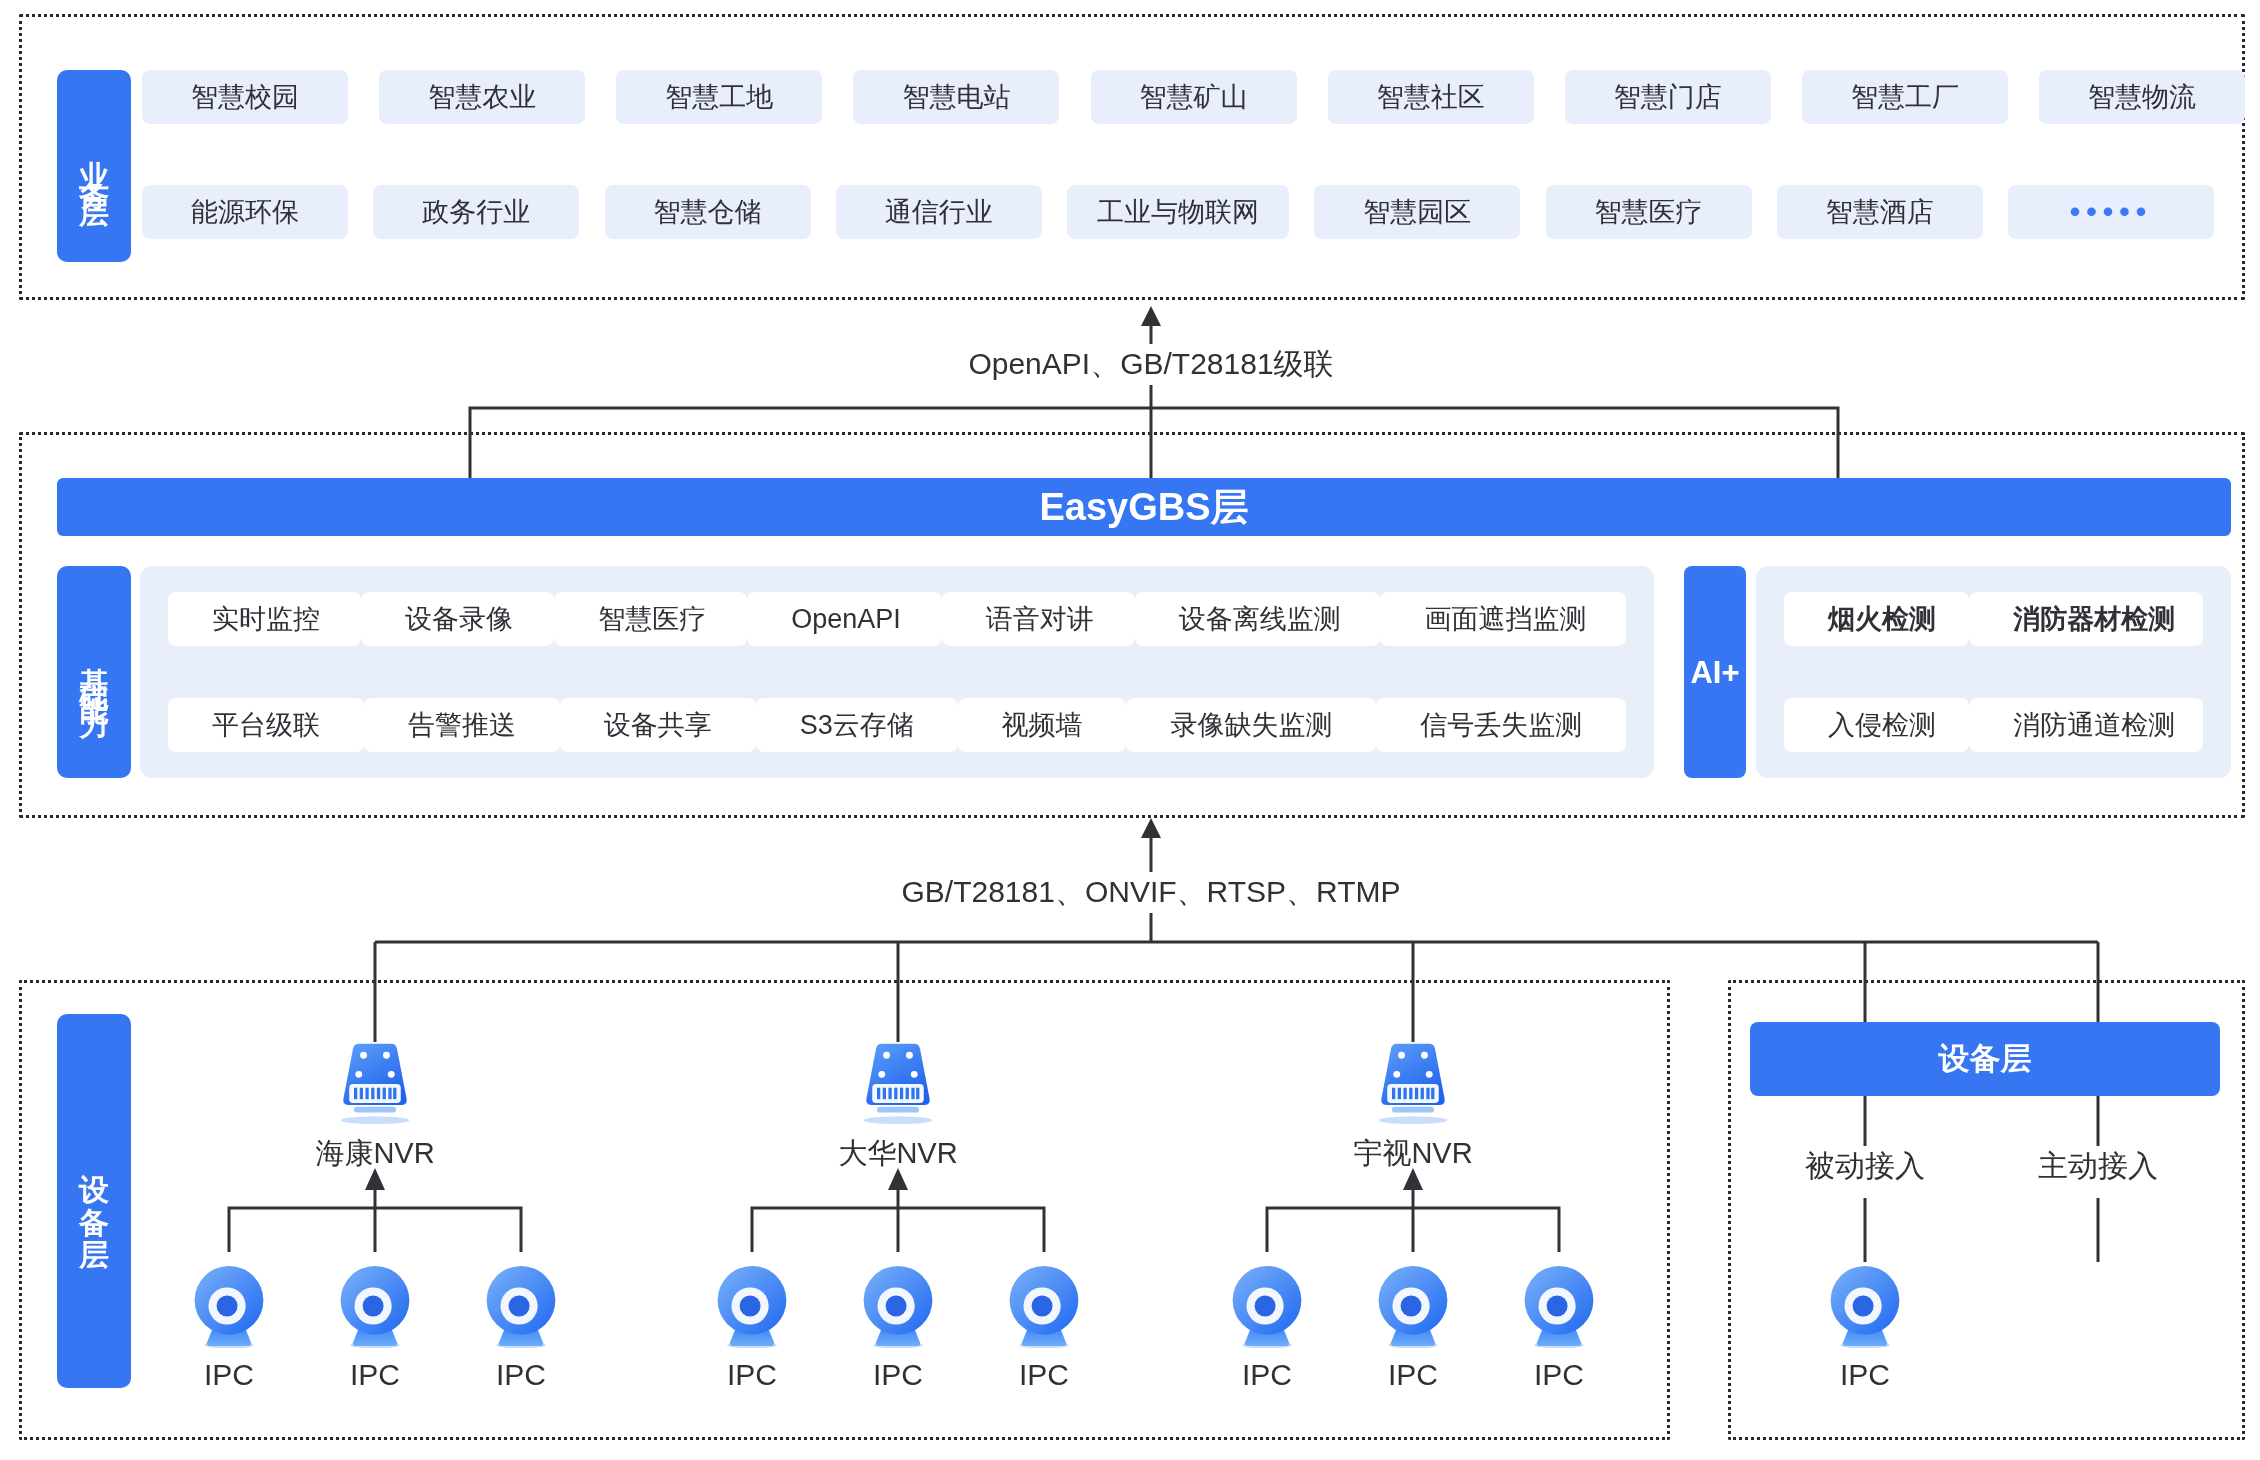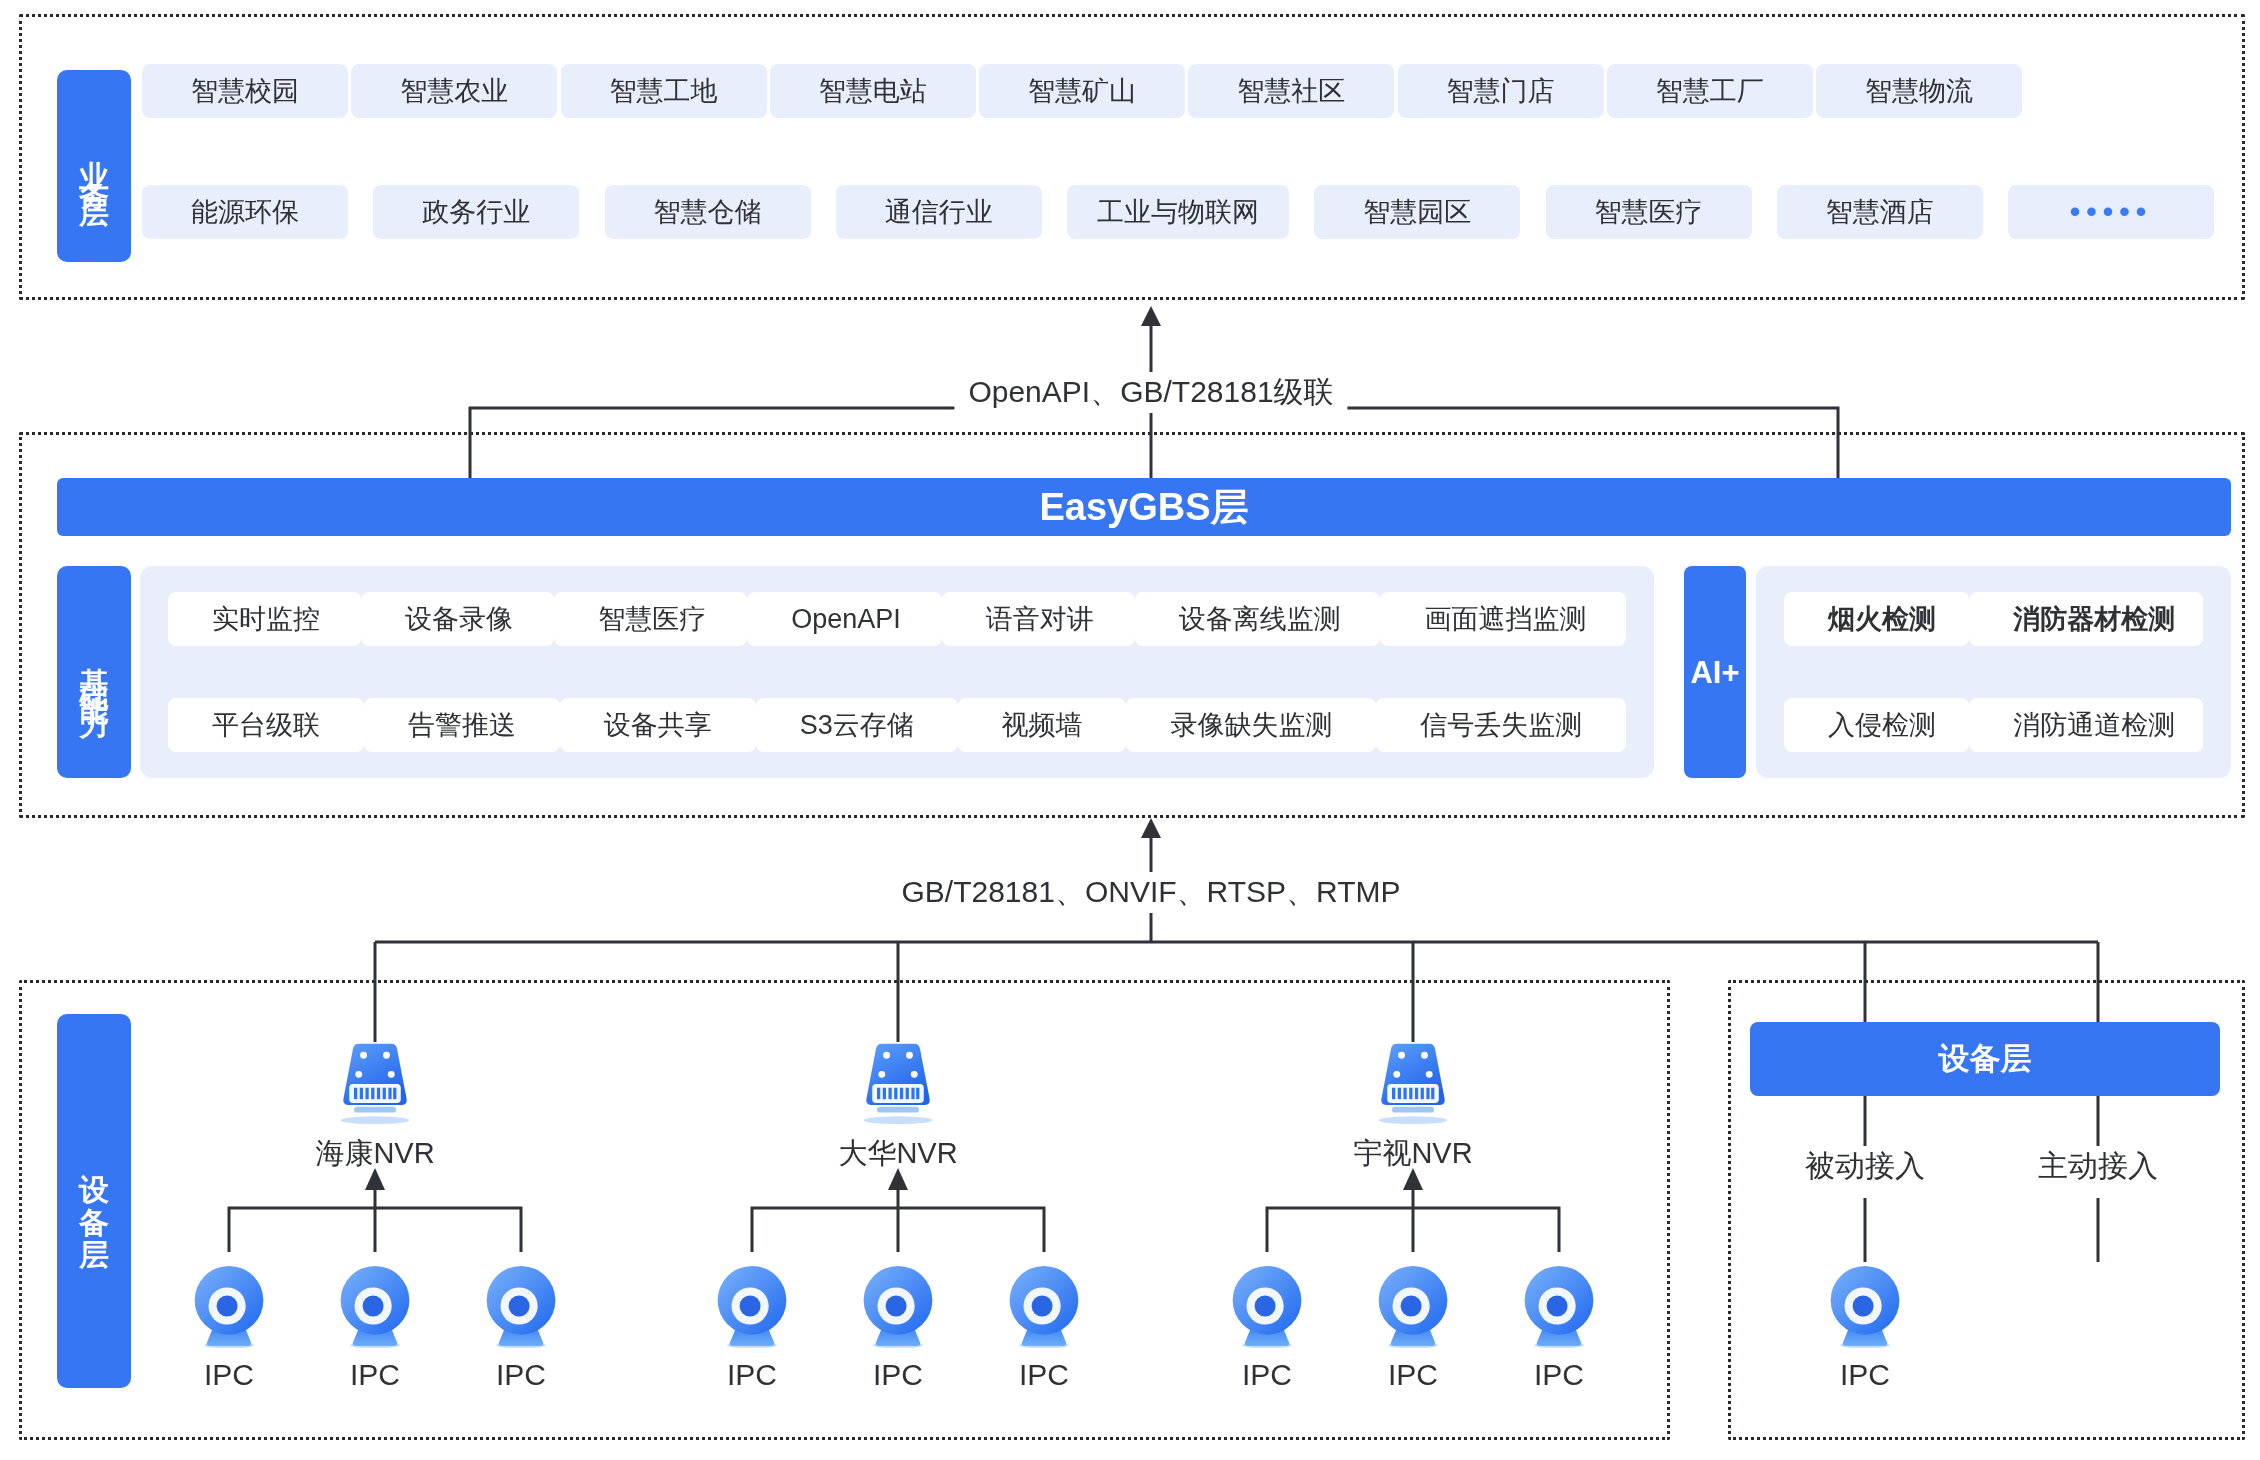--- a/index.html
+++ b/index.html
@@ -123,21 +123,21 @@
       <polygon points="375,1168 365,1190 385,1190"></polygon>
       <polygon points="898,1168 888,1190 908,1190"></polygon>
       <polygon points="1413,1168 1403,1190 1423,1190"></polygon>
     </g>
   </svg>
 
   <div class="dotted-box" style="left:19px;top:14px;width:2226px;height:286px;"></div>
   <div class="v-label" style="left:57px;top:70px;width:74px;height:192px;">
     <span style="letter-spacing:20px;">业务层</span>
   </div>
-  <div class="row" style="left:142px;top:64px;width:1880px;align-items:center;">
+  <div class="row" style="left:142px;top:70px;width:2103px;align-items:center;">
     <div class="chip">智慧校园</div>
     <div class="chip">智慧农业</div>
     <div class="chip">智慧工地</div>
     <div class="chip">智慧电站</div>
     <div class="chip">智慧矿山</div>
     <div class="chip">智慧社区</div>
     <div class="chip">智慧门店</div>
     <div class="chip">智慧工厂</div>
     <div class="chip">智慧物流</div>
   </div>
@@ -146,21 +146,21 @@
     <div class="chip">政务行业</div>
     <div class="chip">智慧仓储</div>
     <div class="chip">通信行业</div>
     <div class="chip">工业与物联网</div>
     <div class="chip">智慧园区</div>
     <div class="chip">智慧医疗</div>
     <div class="chip">智慧酒店</div>
     <div class="chip dots-chip">•••••</div>
   </div>
 
-  <div class="conn-label" style="left:1151px;top:344px;margin-top:28px;">OpenAPI、GB/T28181级联</div>
+  <div class="conn-label" style="left:1151px;top:344px;">OpenAPI、GB/T28181级联</div>
 
   <div class="dotted-box" style="left:19px;top:432px;width:2226px;height:386px;"></div>
   <div class="bar" style="left:57px;top:478px;width:2174px;height:58px;font-size:38px;border-radius:6px;">EasyGBS层</div>
 
   <div class="v-label" style="left:57px;top:566px;width:74px;height:212px;">
     <span style="letter-spacing:14px;font-size:29px;">基础能力</span>
   </div>
   <div class="panel" style="left:140px;top:566px;width:1514px;height:212px;">
     <div class="cap-row" style="top:26px;">
       <div class="chip wchip">实时监控</div>

